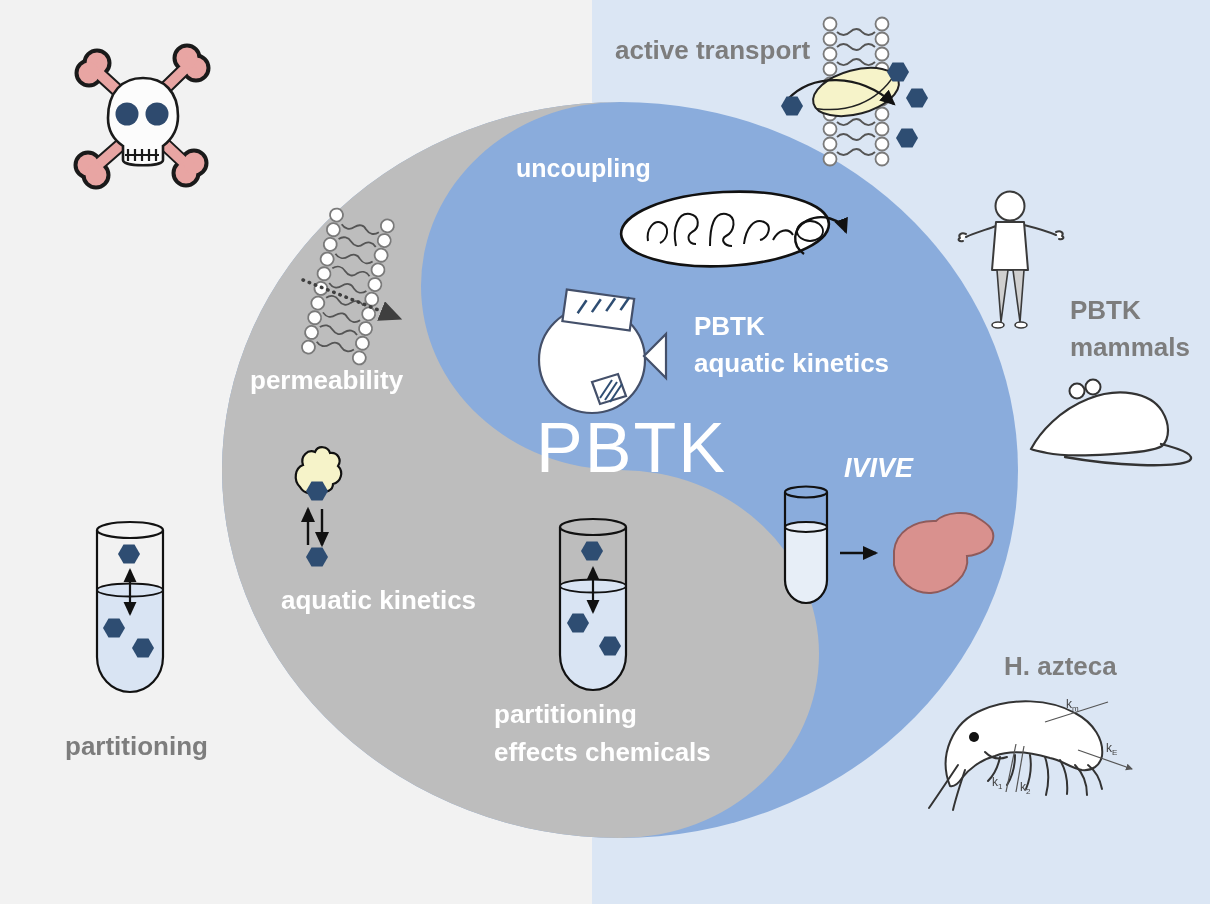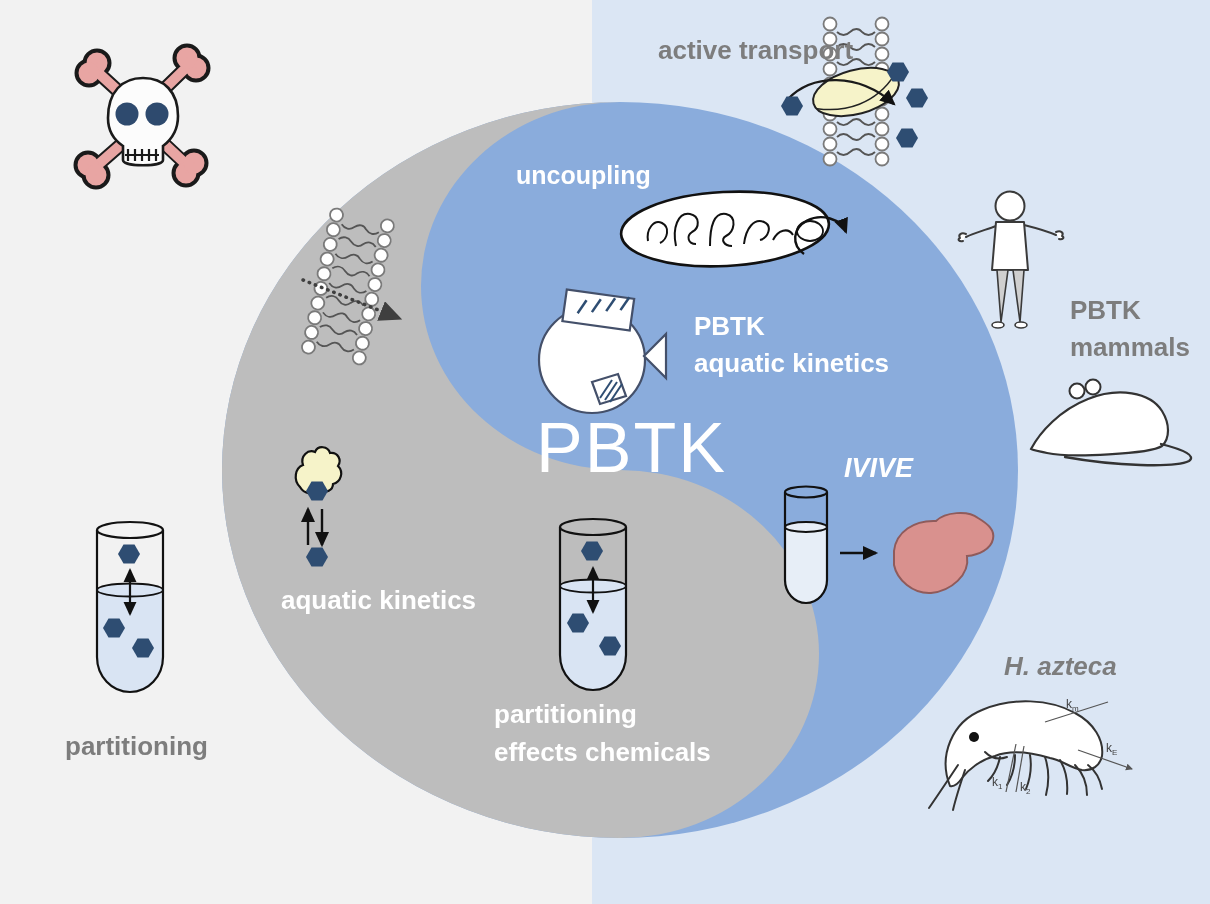--- a/index.html
+++ b/index.html
@@ -2,21 +2,21 @@
 <html><head>
 <meta charset="utf-8">
 <style>
   html,body{margin:0;padding:0;background:#fff;}
   .stage{position:relative;width:1210px;height:904px;overflow:hidden;
          font-family:"Liberation Sans",sans-serif;}
   .stage svg.scene{position:absolute;left:0;top:0;}
   .lbl{position:absolute;font-weight:700;font-size:26px;line-height:37px;white-space:nowrap;}
   .lbl.gray{color:#7d7d7d;}
   .lbl.white{color:#ffffff;}
-  .lbl.italic{font-style:italic;}
+  .lbl.italic{}
   #big-title{position:absolute;left:536px;top:408px;font-size:70px;font-weight:400;
              color:#ffffff;letter-spacing:2px;}
   text.klabel{font-family:"Liberation Sans",sans-serif;font-size:12px;fill:#3f3f3f;}
   text.klabel tspan.sub{font-size:8px;}
 </style>
 </head>
 <body>
 
 <div class="stage">
 
@@ -260,36 +260,37 @@
     <line x1="1016" y1="744" x2="1006" y2="792" stroke="#555" stroke-width="1.2"></line>
     <line x1="1024" y1="746" x2="1016" y2="792" stroke="#555" stroke-width="1.2"></line>
     <text class="klabel" x="1066" y="708"><tspan>k</tspan><tspan class="sub" dy="3">m</tspan></text>
     <text class="klabel" x="1106" y="752"><tspan>k</tspan><tspan class="sub" dy="3">E</tspan></text>
     <text class="klabel" x="992" y="786"><tspan>k</tspan><tspan class="sub" dy="3">1</tspan></text>
     <text class="klabel" x="1020" y="791"><tspan>k</tspan><tspan class="sub" dy="3">2</tspan></text>
   </g>
 </svg>
 
 
-<div class="lbl gray" style="left:615px;top:32px;margin-left:43px;">active transport</div>
-
-<div class="lbl white" style="left:516px;top:150px;font-size:25px;margin-top:7px;">uncoupling</div>
+<div class="lbl gray" style="left:615px;top:32px;">active transport</div>
+
+<div class="lbl white" style="left:516px;top:150px;font-size:25px;">uncoupling</div>
 
 <div class="lbl white" style="left:694px;top:308px;">
   <div>PBTK</div>
   <div>aquatic kinetics</div>
 </div>
 
 <div class="lbl gray" style="left:1070px;top:292px;">
   <div>PBTK</div>
   <div>mammals</div>
 </div>
 
 <div id="big-title">PBTK</div>
 
+<div class="lbl white" style="left:250px;top:362px;">permeability</div>
 
 <div class="lbl white" style="left:281px;top:582px;">aquatic kinetics</div>
 
 <div class="lbl white" style="left:844px;top:450px;font-size:27px;font-style:italic;">IVIVE</div>
 
 <div class="lbl white" style="left:494px;top:695px;line-height:38px;">
   <div>partitioning</div>
   <div>effects chemicals</div>
 </div>
 

